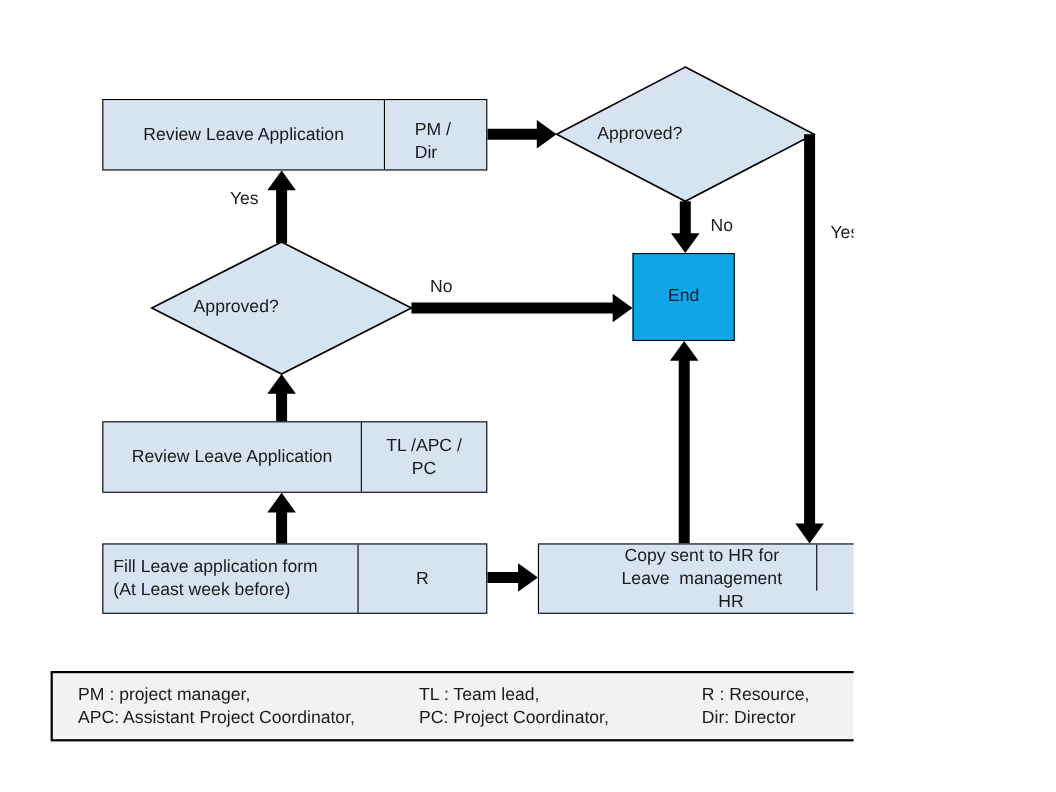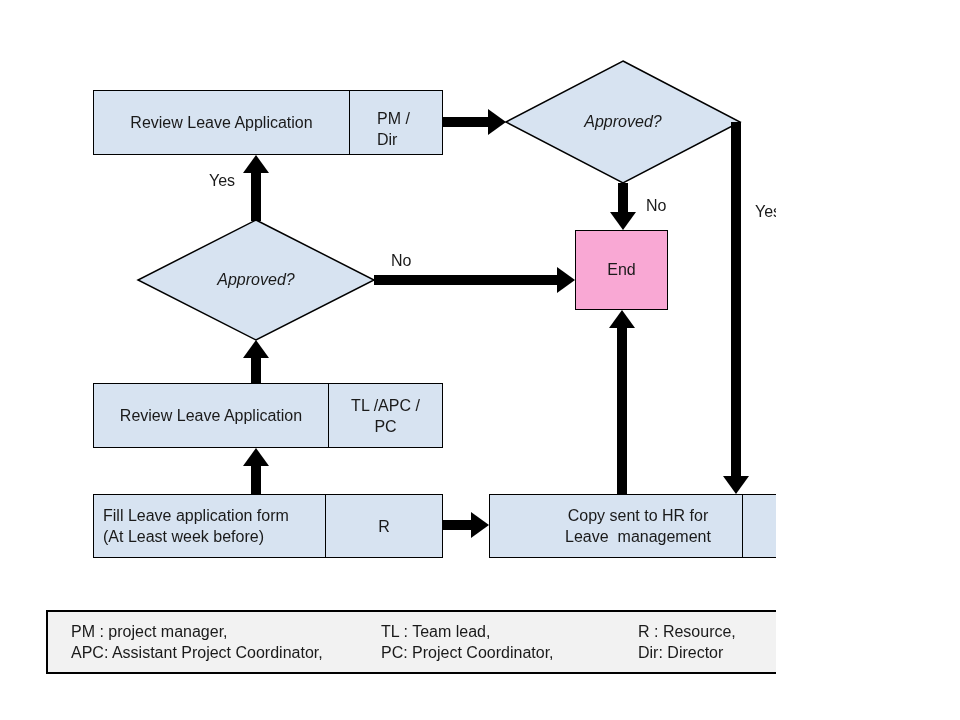--- a/index.html
+++ b/index.html
@@ -47,35 +47,33 @@
   }
   .cell.grow { flex: 1; }
   .cell.left-align {
     justify-content: flex-start;
     text-align: left;
   }
   
   .endbox {
     position: absolute;
     box-sizing: border-box;
-    background: #f9a8d4;
+    background: #0ea5e9;
     border: 1.5px solid #000000;
     display: flex;
     align-items: center;
     justify-content: center;
     font-size: 16px;
   }
   
   .dlabel {
     position: absolute;
     width: 160px;
-    text-align: center;
     font-size: 16px;
     line-height: 20px;
-    font-style: italic;
   }
   
   .elabel {
     position: absolute;
     font-size: 16px;
     line-height: 19px;
   }
   
   .legend {
     position: absolute;
@@ -170,21 +168,21 @@
     <div class="cell grow">TL /APC /
 PC</div>
   </div>
 
   <div class="pbox" style="left:93px; top:494px; width:350px; height:64px;">
     <div class="cell divider left-align" style="width:232px; padding-left:9px;">Fill Leave application form
 (At Least week before)</div>
     <div class="cell grow">R</div>
   </div>
 
-  <div class="pbox" style="left:489px; top:494px; width:351px; height:64px;">
+  <div class="pbox" style="left:489px; top:494px; width:351px; height:64px;flex-direction:column;">
     <div class="cell divider" style="width:253px; padding-left:44px;">Copy sent to HR for
 Leave  management</div>
     <div class="cell grow">HR</div>
   </div>
 
   <div class="elabel" style="left:209px; top:171px;">Yes</div>
   <div class="elabel" style="left:391px; top:251px;">No</div>
   <div class="elabel" style="left:646px; top:196px;">No</div>
   <div class="elabel" style="left:755px; top:202px;">Yes</div>
 

